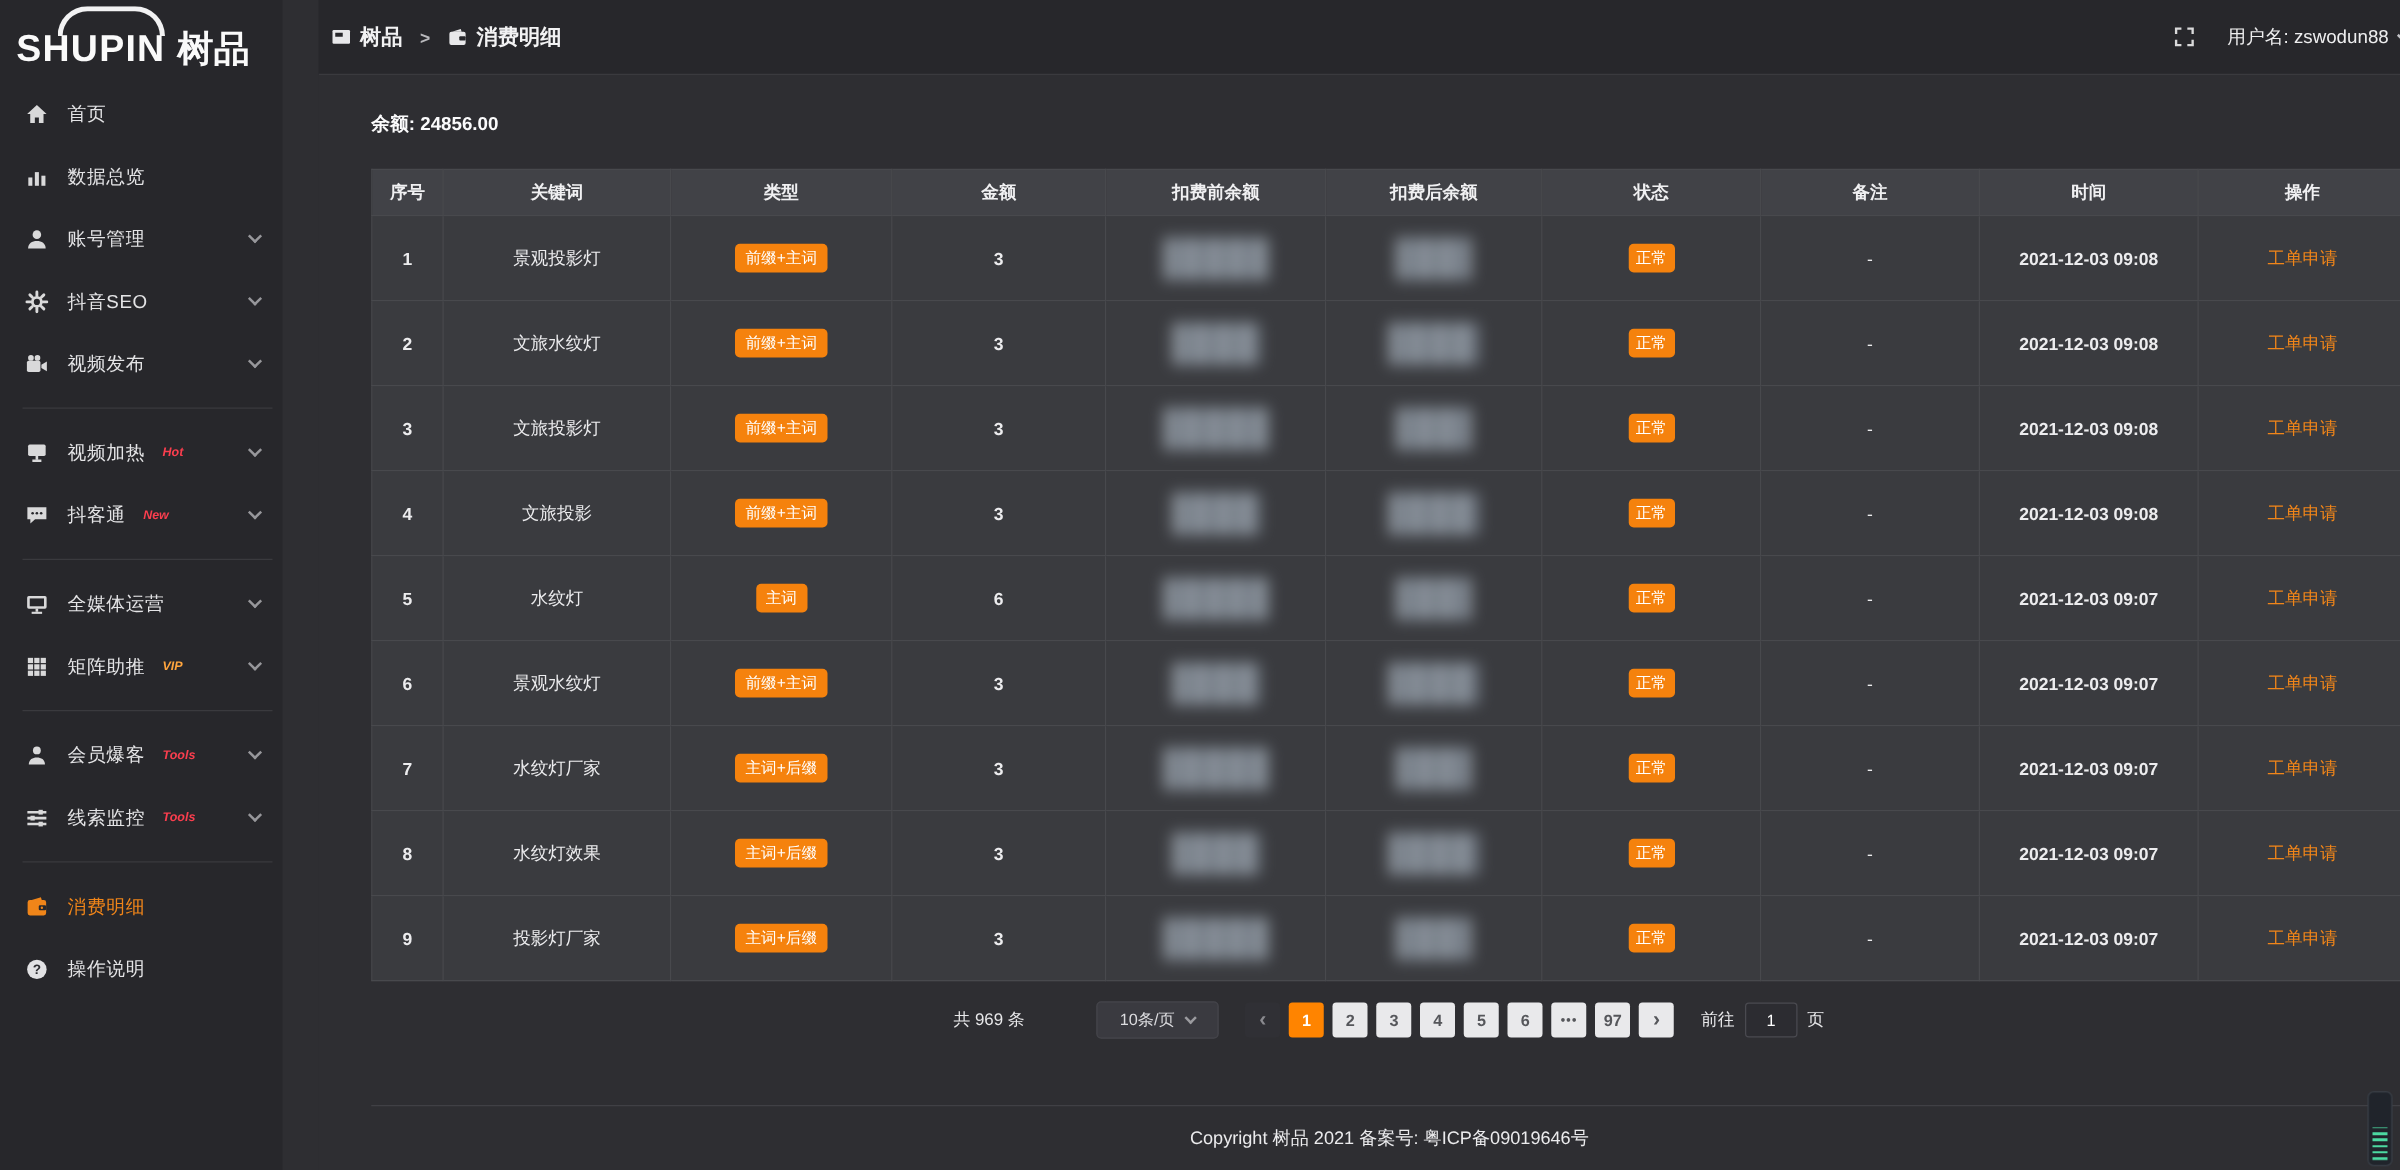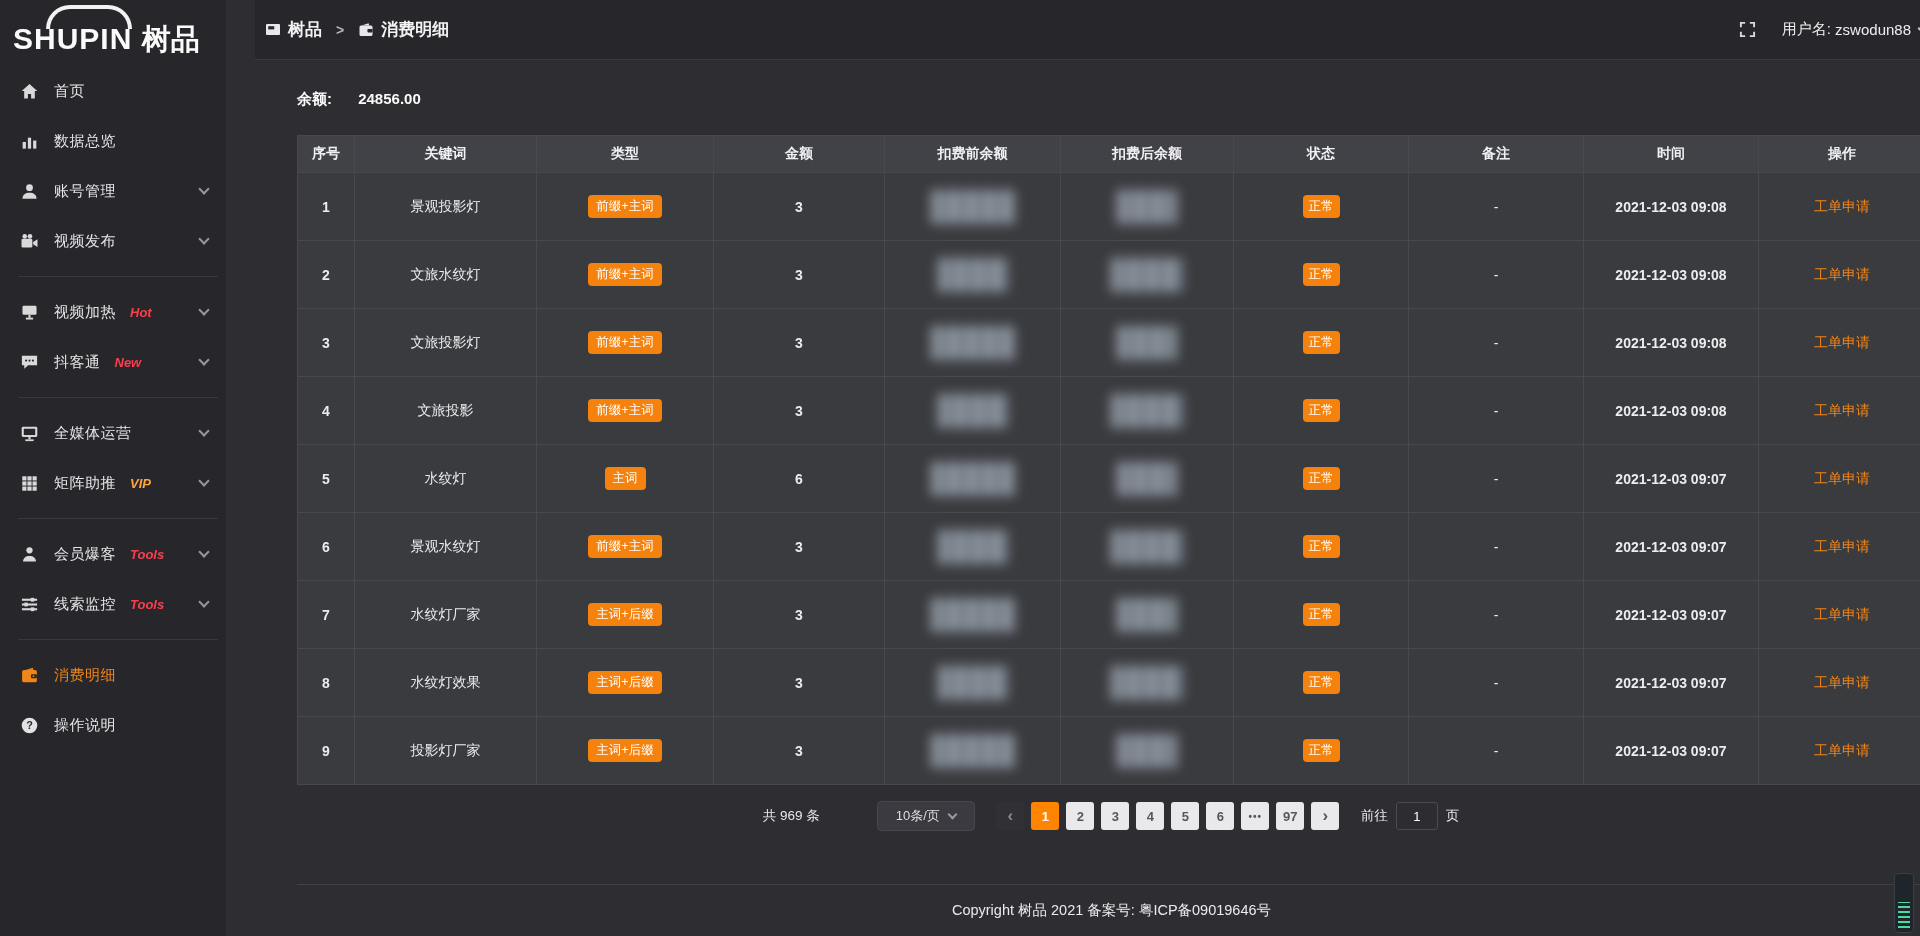--- a/index.html
+++ b/index.html
@@ -19,21 +19,21 @@
     border:4px solid #f2f2f3; border-bottom:none;
     border-top-left-radius:86px; border-top-right-radius:86px; }
   .logo-en { font-weight:800; font-size:30px; letter-spacing:1px; color:#fafafa; }
   .logo-cn { font-weight:800; font-size:29px; margin-left:5px; color:#fafafa; }
   .nav { padding-top:2px; }
   .nav-item { display:flex; align-items:center; height:50px; padding:0 10px 0 20px;
     cursor:pointer; font-size:15px; color:#e4e4e6; }
   .nav-icon { width:19px; height:19px; display:inline-flex; margin-right:15px; flex-shrink:0; }
   .nav-icon svg { width:19px; height:19px; }
   .nav-label { letter-spacing:.5px; }
-  .nav-badge { font-style:italic; font-weight:bold; font-size:13px; margin-left:14px; }
+  .nav-badge { font-style:italic; font-weight:bold; font-size:10px; margin-left:14px; }
   .badge-red { color:#fa3e4e; }
   .badge-orange { color:#ffa53e; }
   .chev { width:8px; height:8px; border-right:2px solid #97979b; border-bottom:2px solid #97979b;
     transform:rotate(45deg); margin-left:auto; margin-right:8px; margin-top:-4px; }
   .nav-divider { height:1px; background:#3a3a3e; margin:10px 8px 10px 18px; }
   .nav-item.active { color:#f08519; }
 
   
   .main { flex:1; display:flex; flex-direction:column; height:936px; background:#2e2e32; }
 
@@ -45,21 +45,21 @@
   .crumb-sep { color:#b9b9bd; margin:0 14px; font-size:14px; font-weight:bold; }
   .user-area { display:flex; align-items:center; font-size:15px; color:#eeeeef; }
   .fs-icon { width:17px; height:17px; margin-right:26px; display:inline-flex; cursor:pointer; }
   .user-name { cursor:pointer; display:flex; align-items:center; }
   .user-chev { width:7px; height:7px; border-right:2px solid #c3c3c7; border-bottom:2px solid #c3c3c7;
     transform:rotate(45deg); margin-left:8px; margin-top:-3px; }
 
   .content { flex:1; padding:0 26px 0 42px; }
 
   .balance { margin-top:30px; font-size:15px; font-weight:bold; color:#fbfbfc; }
-  .balance b { margin-left:22px; }
+  .balance b { margin-left:0; }
 
   
   table.data { width:1628px; border-collapse:collapse; margin-top:26px; table-layout:fixed; }
   table.data th, table.data td { border:1px solid #48494d; text-align:center; vertical-align:middle; }
   table.data th { background:#414247; height:37px; font-size:14px; font-weight:bold; color:#f0f0f2;font-family:Liberation Serif, serif; }
   table.data td { background:#3a3b3f; height:68px; font-size:14px; color:#ececee; }
   td.b { font-weight:bold; }
   .type-badge, .status-badge { display:inline-block; background:#f5820d; color:#fff;
     border-radius:4px; padding:5px 8px; font-size:12.5px; line-height:1; }
   .status-badge { padding:5px 6px; }
@@ -141,20 +141,39 @@
         <span class="nav-icon">
             <svg viewBox="0 0 20 20">
               <circle class="ic" cx="10" cy="6" r="3.6"></circle>
               <path class="ic" d="M2.6 17.6 c0-4.2 3.3-6.3 7.4-6.3 s7.4 2.1 7.4 6.3 z"></path>
             </svg>
           </span>
         <span class="nav-label">账号管理</span>
         <span class="chev"></span>
       </div>
 
+      <div class="nav-item">
+        <span class="nav-icon">
+            <svg viewBox="0 0 20 20">
+              <g stroke="#d9d9da" stroke-width="2.4" stroke-linecap="round">
+                <line x1="10" y1="1.6" x2="10" y2="4.6"></line>
+                <line x1="10" y1="15.4" x2="10" y2="18.4"></line>
+                <line x1="1.6" y1="10" x2="4.6" y2="10"></line>
+                <line x1="15.4" y1="10" x2="18.4" y2="10"></line>
+                <line x1="4.1" y1="4.1" x2="6.2" y2="6.2"></line>
+                <line x1="13.8" y1="13.8" x2="15.9" y2="15.9"></line>
+                <line x1="4.1" y1="15.9" x2="6.2" y2="13.8"></line>
+                <line x1="13.8" y1="6.2" x2="15.9" y2="4.1"></line>
+              </g>
+              <circle cx="10" cy="10" r="3.8" fill="none" stroke="#d9d9da" stroke-width="2.4"></circle>
+            </svg>
+          </span>
+        <span class="nav-label">抖音SEO</span>
+        <span class="chev"></span>
+      </div>
 
       <div class="nav-item">
         <span class="nav-icon">
             <svg viewBox="0 0 20 20">
               <circle class="ic" cx="5" cy="4.6" r="2.4"></circle>
               <circle class="ic" cx="10.5" cy="4.6" r="2.4"></circle>
               <rect class="ic" x="1.6" y="7" width="11.4" height="9.4" rx="1.5"></rect>
               <path class="ic" d="M13.8 10.4 L18.4 7.6 V15.8 L13.8 13 Z"></path>
             </svg>
           </span>

